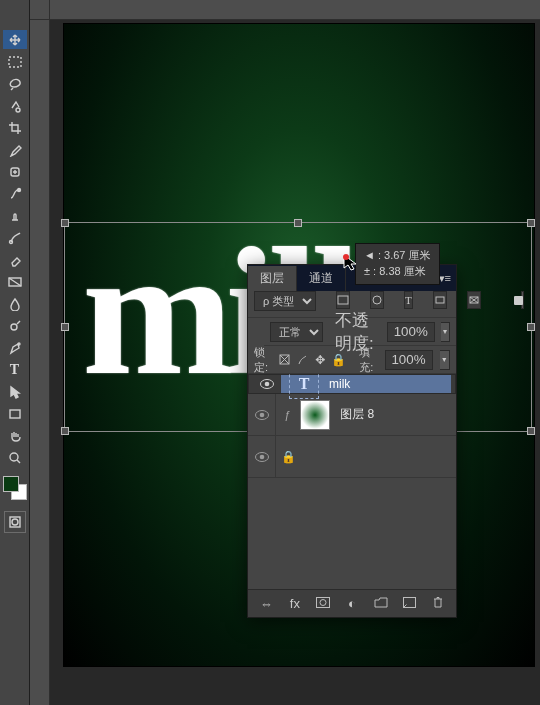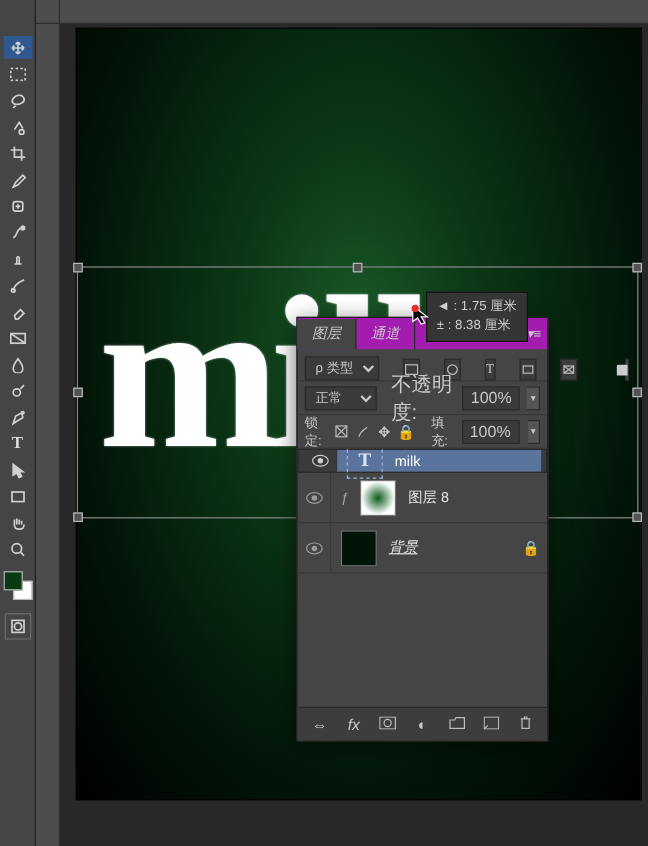--- a/index.html
+++ b/index.html
@@ -124,54 +124,54 @@
     background:#454545;
     border:1px solid #1e1e1e;
     box-shadow:0 4px 18px rgba(0,0,0,.6);
     z-index:50;
     display:flex; flex-direction:column;
     color:#c9c9c9;
   }
   .panel .tabs {
     display:flex; align-items:center;
     height:26px;
-    background:#a21caf;
-    font-style:italic;
+    background:#0f172a;
   }
   .panel .tab {
     padding:4px 12px; font-size:12px;
     border-right:1px solid #2a2a2a;
   }
   .panel .tab.active { background:#454545; }
   .panel .tabs .spacer{flex:1}
   .panel .tabs .collapse,.panel .tabs .close{
     width:22px;text-align:center;cursor:pointer;
   }
   .panel .row {
     display:flex;align-items:center;height:28px;
     padding:0 6px; gap:6px;
     border-bottom:1px solid #373737;
+    margin-left:16px;
   }
   .panel .row label{font-size:17px;}
   .panel select,.panel .sel {
     background:#3a3a3a;border:1px solid #2a2a2a;
     color:#c9c9c9;font-size:11px;height:20px;
     padding:0 4px;outline:none;
   }
   .pct {
     width:48px;height:20px;text-align:right;
     background:#3a3a3a;border:1px solid #2a2a2a;color:#c9c9c9;
     padding-right:6px;
   }
   .drop {
     width:14px;height:20px;background:#555;border:1px solid #2a2a2a;border-left:none;
     display:flex;align-items:center;justify-content:center;font-size:8px;
   }
   .filterbar {
-    display:flex;align-items:flex-end;height:27px;padding:0 6px;gap:20px;
+    display:flex;align-items:flex-start;height:27px;padding:0 6px;gap:20px;
     border-bottom:1px solid #373737;
   }
   .filterbar .fbtn {
     width:22px;height:18px;background:#3c3c3c;border:1px solid #2a2a2a;
     display:flex;align-items:center;justify-content:center;font-size:11px;
   }
   .filterbar .spacer{flex:1}
   .lockbar {
     display:flex;align-items:center;height:28px;padding:0 6px;gap:7px;
     border-bottom:1px solid #373737;font-size:11px;
@@ -359,21 +359,21 @@
       <div class="h se"></div>
     </div>
   </div>
 </div>
 
 <svg class="cursor" width="18" height="18">
   <path d="M2 2l0 13l4 -3l3 5l3 -1l-3 -5l5 0z" fill="#000" stroke="#fff" stroke-width="1"></path>
   <circle cx="4" cy="4" r="3" fill="#e52e2e"></circle>
 </svg>
 <div class="tt">
-  <div>◄ : 1.75 厘米</div>
+  <div>◄ : 3.67 厘米</div>
   <div>± : 8.38 厘米</div>
 </div>
 
 <div class="panel">
   <div class="tabs">
     <div class="tab active">图层</div>
     <div class="tab">通道</div>
     <div class="spacer"></div>
     <div class="collapse">«</div>
     <div class="close">▾≡</div>
@@ -473,32 +473,28 @@
       </div>
     </div>
 
     <div class="layer">
       <div class="vis">
         <svg width="16" height="12">
             <ellipse cx="8" cy="6" rx="6.5" ry="4.5" stroke="#9a9a9a" fill="none"></ellipse>
             <circle cx="8" cy="6" r="2.3" fill="#9a9a9a"></circle>
           </svg>
       </div>
-      <div class="content">
-        <div class="thumb dark"></div>
-        <span class="name" style="font-style:italic;text-decoration:underline">背景</span>
-      </div>
       <div class="tail">🔒</div>
     </div>
 
   </div>
 
   <div class="footer">
     <span>⇔</span>
-    <span style="font-style:italic">fx</span>
+    <span style="">fx</span>
     <span><svg width="14" height="11">
           <rect x="0.5" y="0.5" width="13" height="10" stroke="#bcbcbc" fill="none"></rect>
           <circle cx="7" cy="5.5" r="3" stroke="#bcbcbc" fill="none"></circle>
         </svg></span>
     <span>◐</span>
     <span><svg width="14" height="11">
           <path d="M1 3h4l1 -2h7v9h-12z" stroke="#bcbcbc" fill="none"></path>
         </svg></span>
     <span><svg width="13" height="11">
           <rect x="0.5" y="0.5" width="12" height="10" stroke="#bcbcbc" fill="none"></rect>

